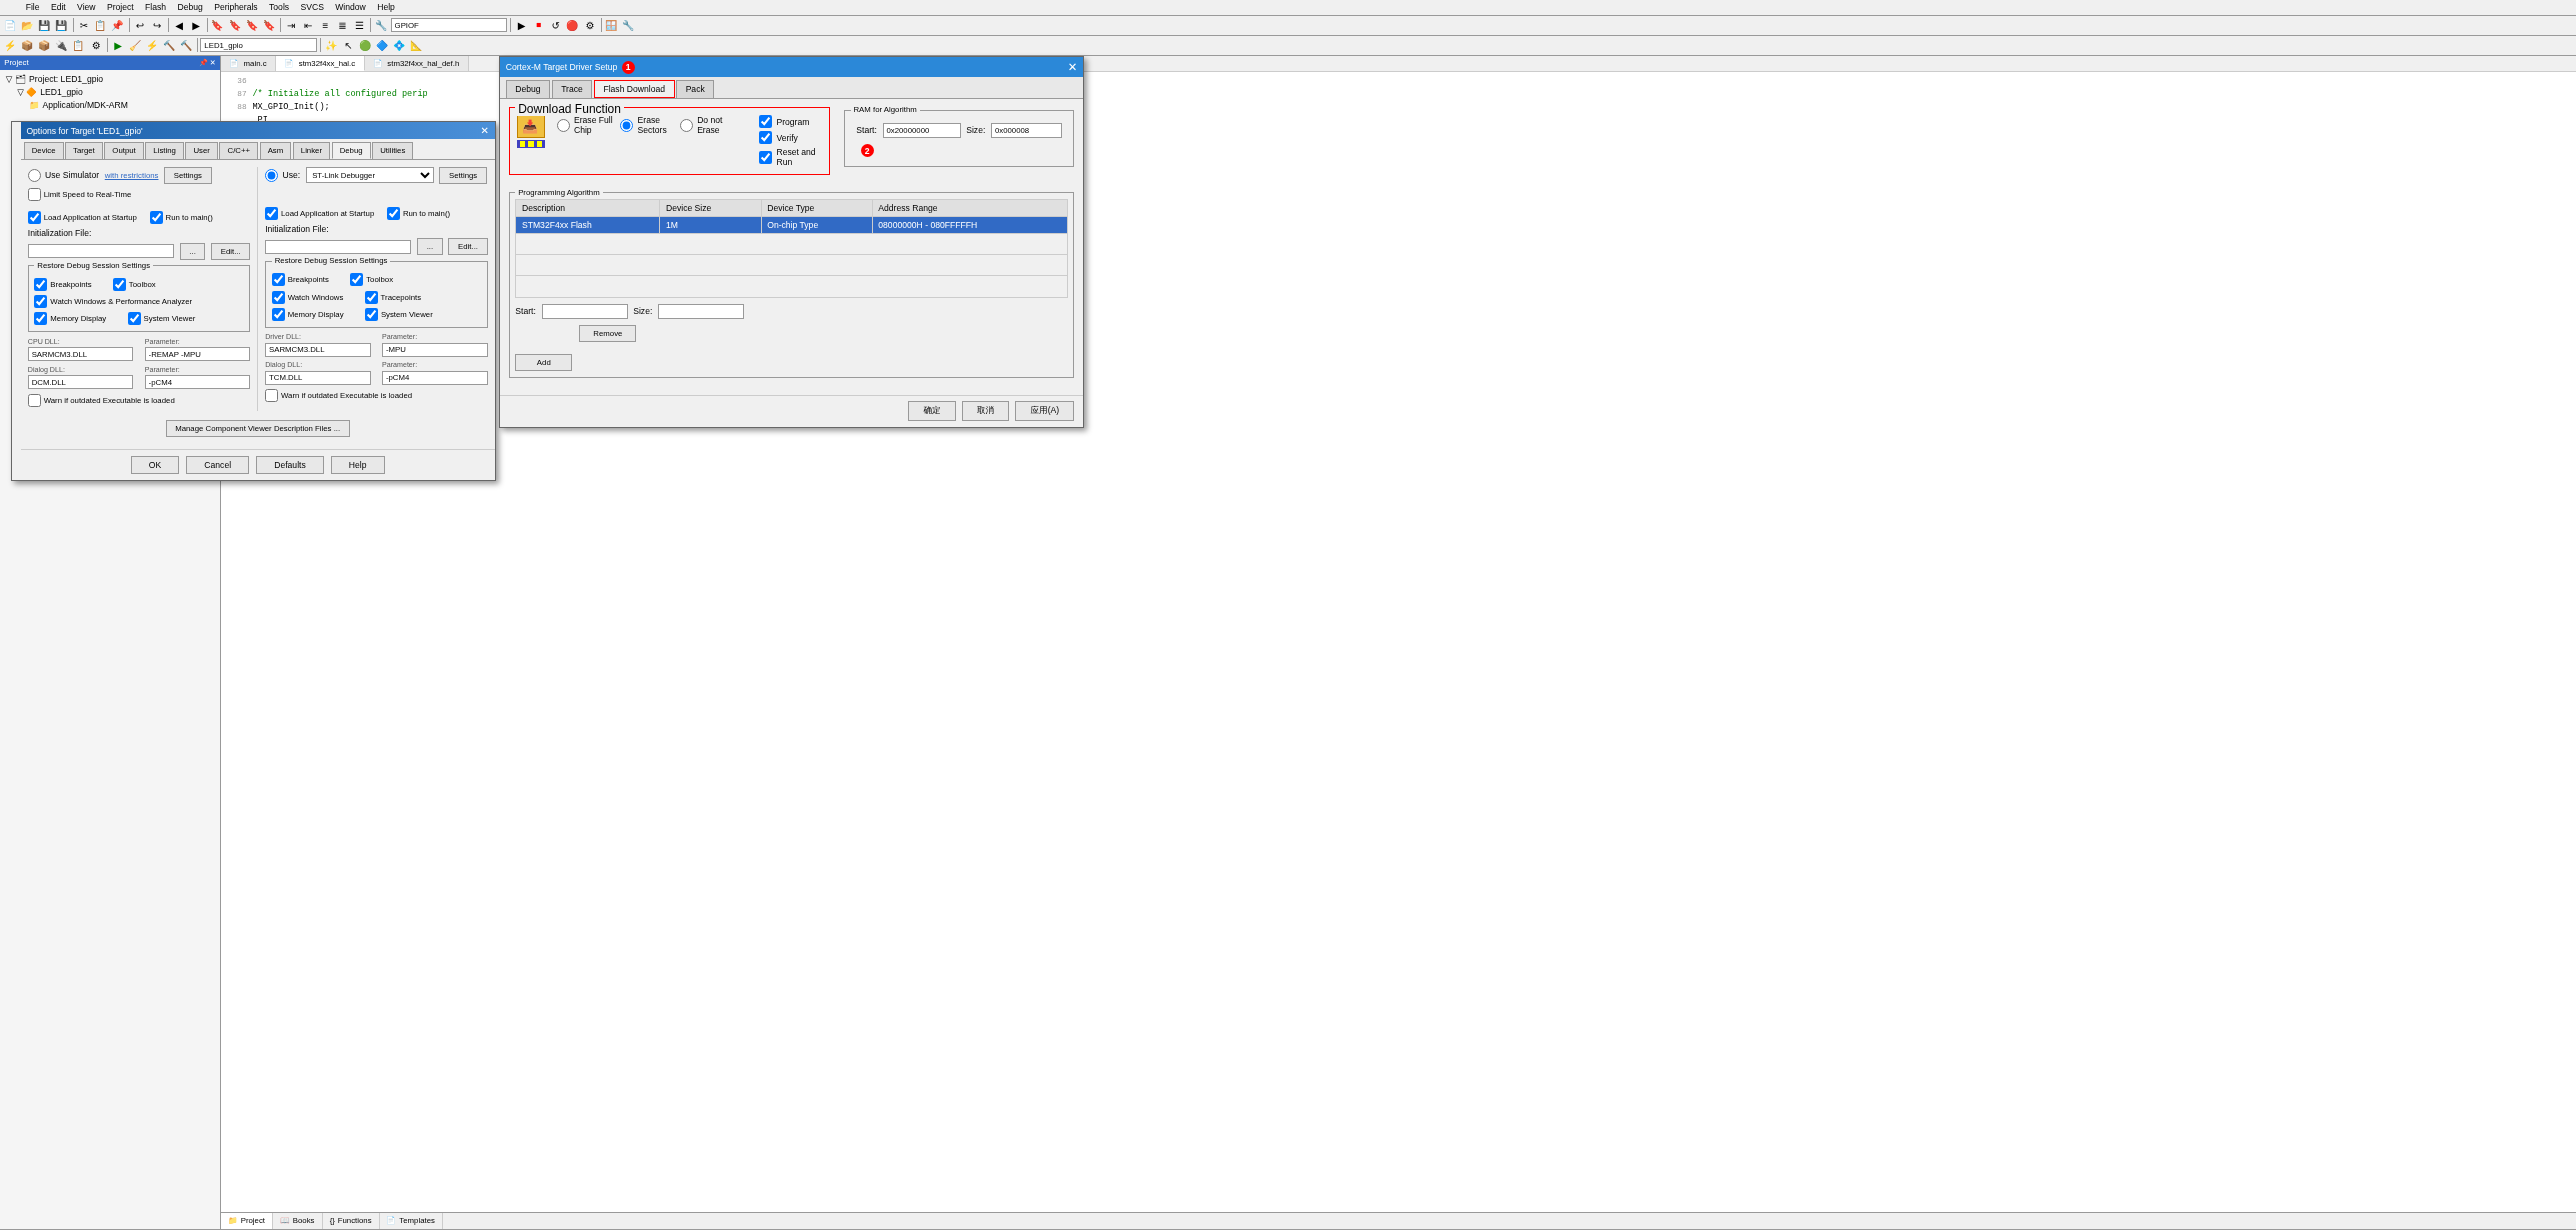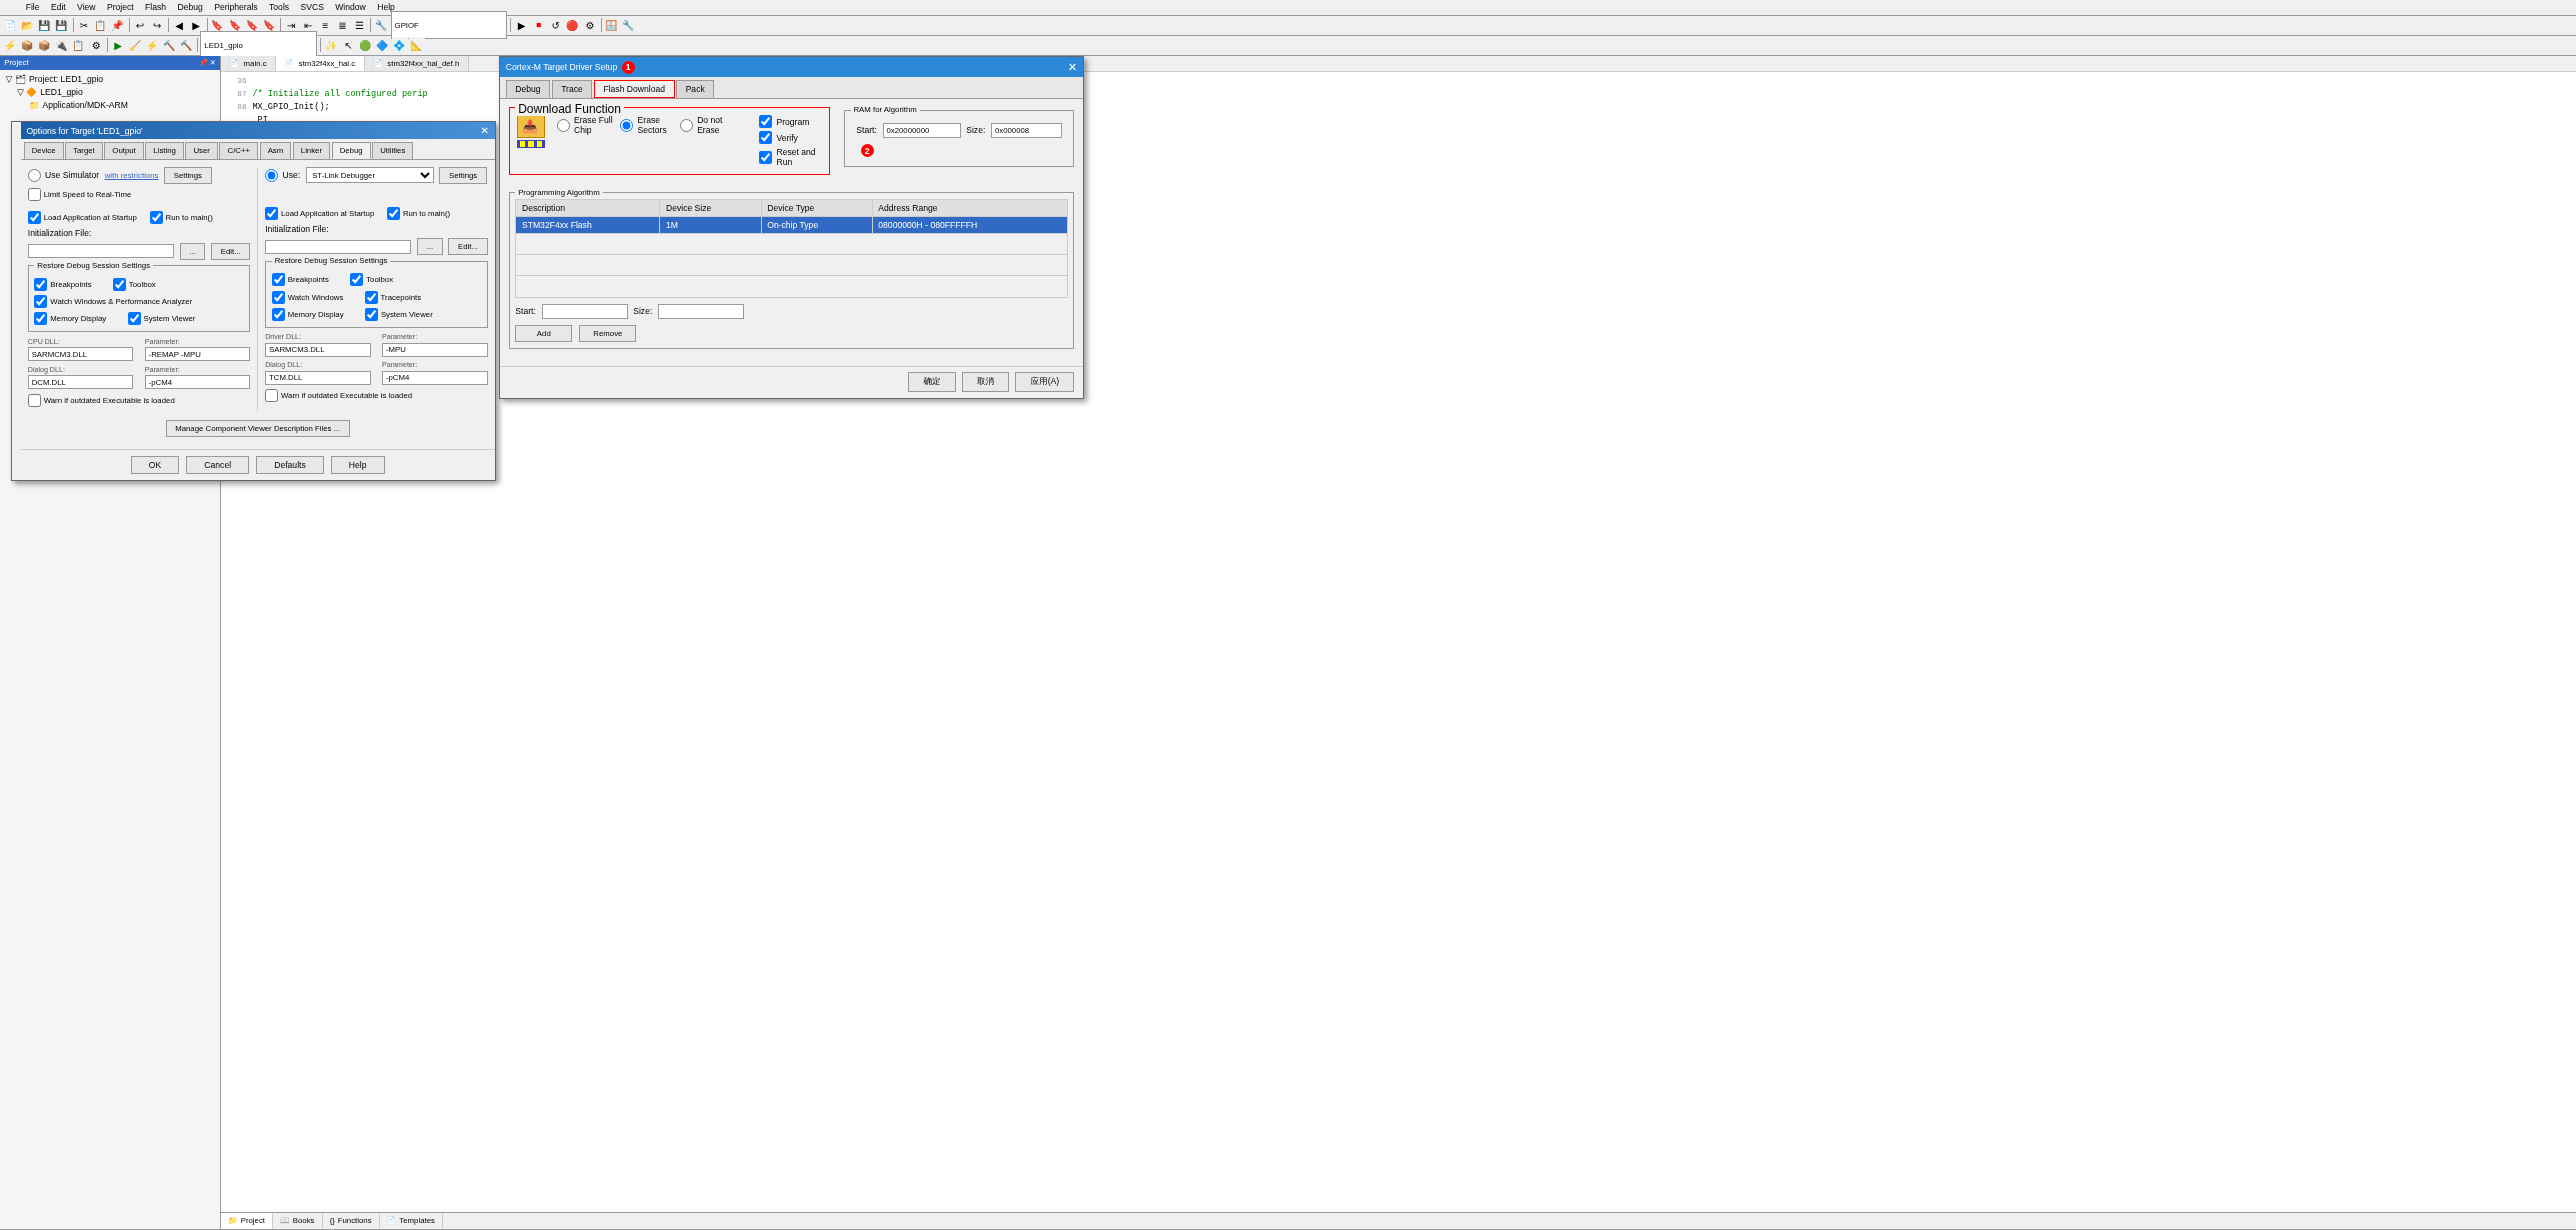--- a/index.html
+++ b/index.html
@@ -6,21 +6,21 @@
     body { font-family: 'Segoe UI', Tahoma, Arial, sans-serif; font-size: 8.6px; background: #d4d0c8; overflow: hidden; }
 
     
     .menu-bar { background: #f0f0f0; border-bottom: 0.7px solid #999; display: flex; align-items: center; height: 15.7px; padding: 0 20px; }
     .menu-item { padding: 1.4px 5.7px; cursor: pointer; font-size: 8.6px; }
 
     
     .toolbar { background: #f0f0f0; border-bottom: 0.7px solid #999; display: flex; align-items: center; height: 20px; padding: 1.4px 2.9px; gap: 1.4px; }
     .tb-btn { width: 15.7px; height: 15.7px; background: #f0f0f0; border: 0.7px solid transparent; cursor: pointer; display: flex; align-items: center; justify-content: center; font-size: 10px; }
     .tb-sep { width: 0.7px; height: 14.3px; background: #999; margin: 0 1.4px; }
-    .tb-input { height: 28px; border: 0.7px solid #999; padding: 0 2.9px; font-size: 7.8px; background: white; min-width: 86px; }
+    .tb-input { height: 14px; border: 0.7px solid #999; padding: 0 2.9px; font-size: 7.8px; background: white; min-width: 86px; }
 
     
     .toolbar2 { background: #f0f0f0; border-bottom: 0.7px solid #999; display: flex; align-items: center; height: 20px; padding: 1.4px 2.9px; gap: 1.4px; }
 
     
     .main-layout { display: flex; height: calc(100vh - 57px); }
 
     
     .left-panel { width: 221px; background: #f5f5f5; border-right: 0.7px solid #999; display: flex; flex-direction: column; }
     .panel-header { background: #316ac5; color: white; padding: 1.4px 4.3px; display: flex; justify-content: space-between; align-items: center; height: 14.3px; font-size: 7.8px; }
@@ -616,21 +616,21 @@
               </tr>
           </tbody>
         </table>
         <div class="algo-bottom">
           <span>Start:</span>
           <input class="algo-input" style="">
           <span>Size:</span>
           <input class="algo-input" style="">
         </div>
         <div style="display:flex; gap: 7.1px; margin-top: 2.9px;">
-          <button class="dialog-btn" style="min-width:57px;">Add</button>
+          <button class="dialog-btn" style="min-width:57px;margin-top:29px;">Add</button>
           <button class="dialog-btn" style="min-width:57px;">Remove</button>
         </div>
       </div>
     </div>
 
     <div class="cortex-footer">
       <button class="cortex-footer-btn">确定</button>
       <button class="cortex-footer-btn">取消</button>
       <button class="cortex-footer-btn">应用(A)</button>
     </div>

